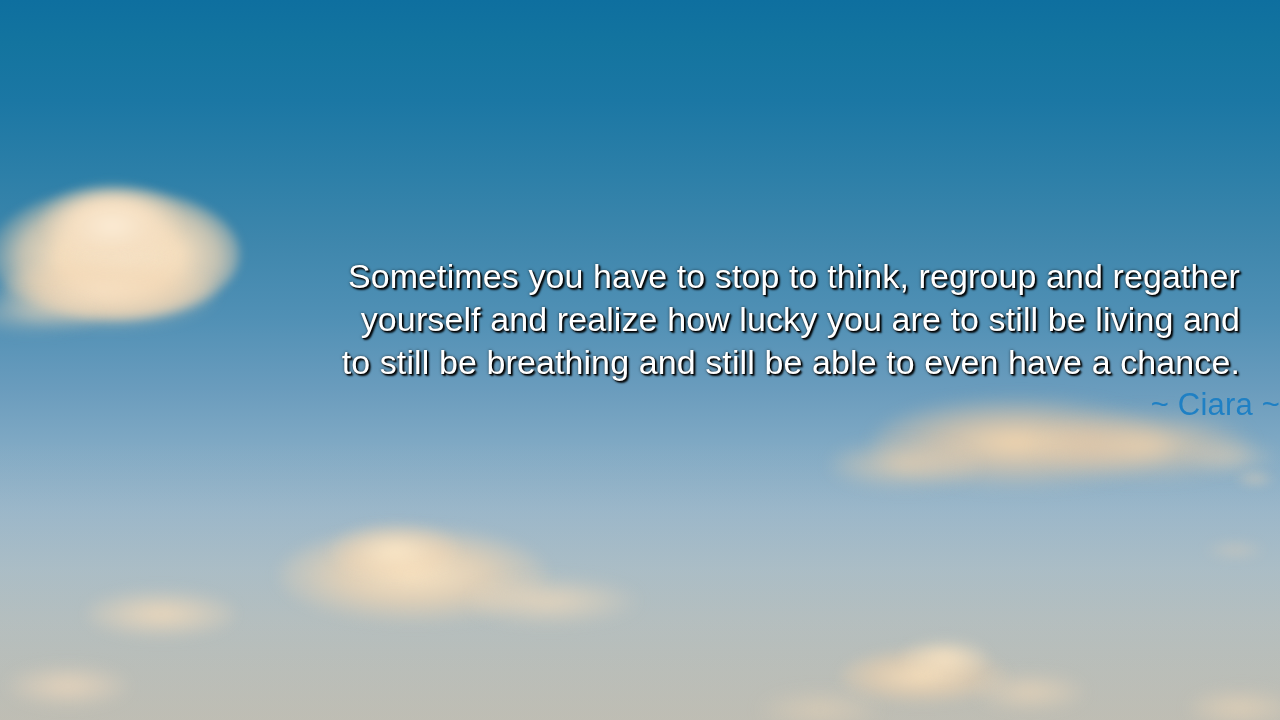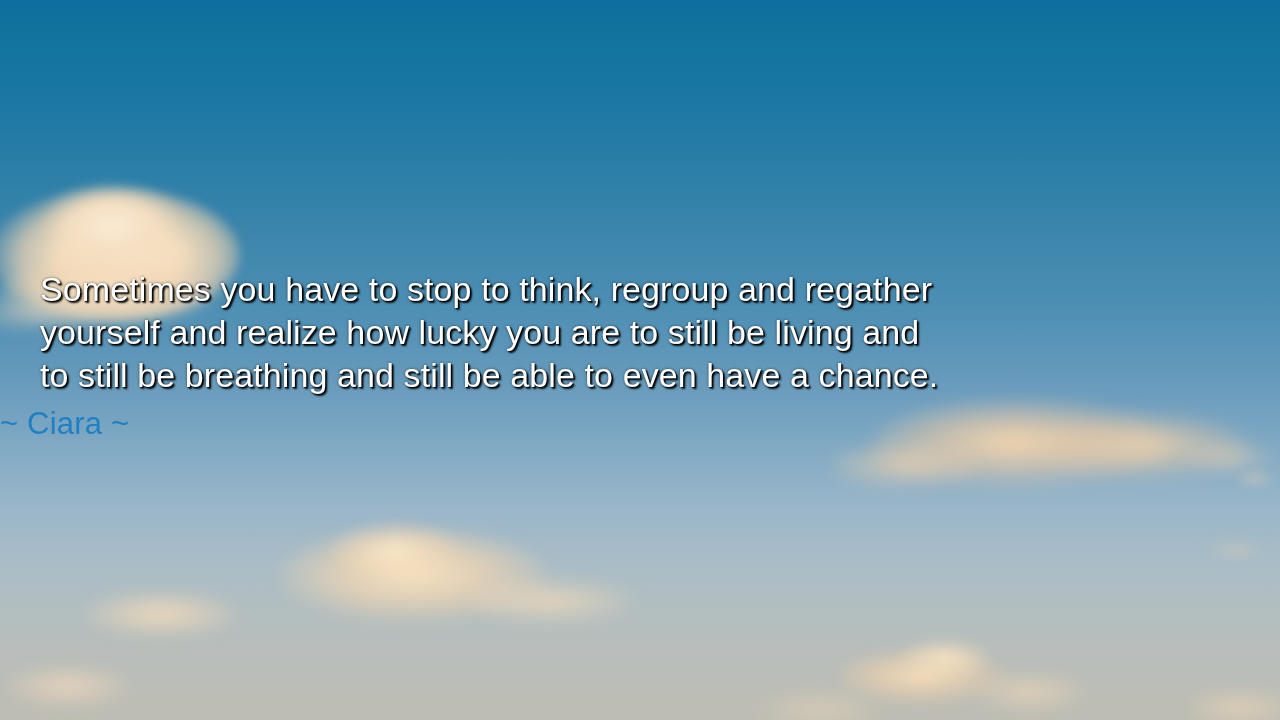--- a/index.html
+++ b/index.html
@@ -205,41 +205,41 @@
     background: radial-gradient(ellipse 55% 50% at 50% 50%,
         rgba(249,216,178,0.35) 0%, rgba(246,210,168,0) 100%);
     filter: blur(6px);
   }
 
   
   .content {
     position: absolute;
     left: 0;
     right: 0;
-    top: 268px;
-    text-align: left;
+    top: 255px;
+    text-align: right;
   }
 
   .quote-text {
     margin: 0;
     padding: 0 40px;
     font-size: 34px;
     line-height: 43px;
     font-weight: 400;
     color: #ffffff;
     letter-spacing: 0.1px;
     text-shadow:
        2px 2px 2px rgba(0,0,0,0.92),
        1px 1px 1px rgba(0,0,0,0.85),
        0 0 3px rgba(0,0,0,0.55);
     white-space: pre-line;
   }
 
   .quote-author {
-    margin: 8px 0 0 0;
+    margin: 2px 0 0 0;
     font-size: 31px;
     line-height: 38px;
     font-weight: 400;
     color: #1f80c4;
     letter-spacing: 0.2px;
   }
 </style>
 </head>
 <body>
 

